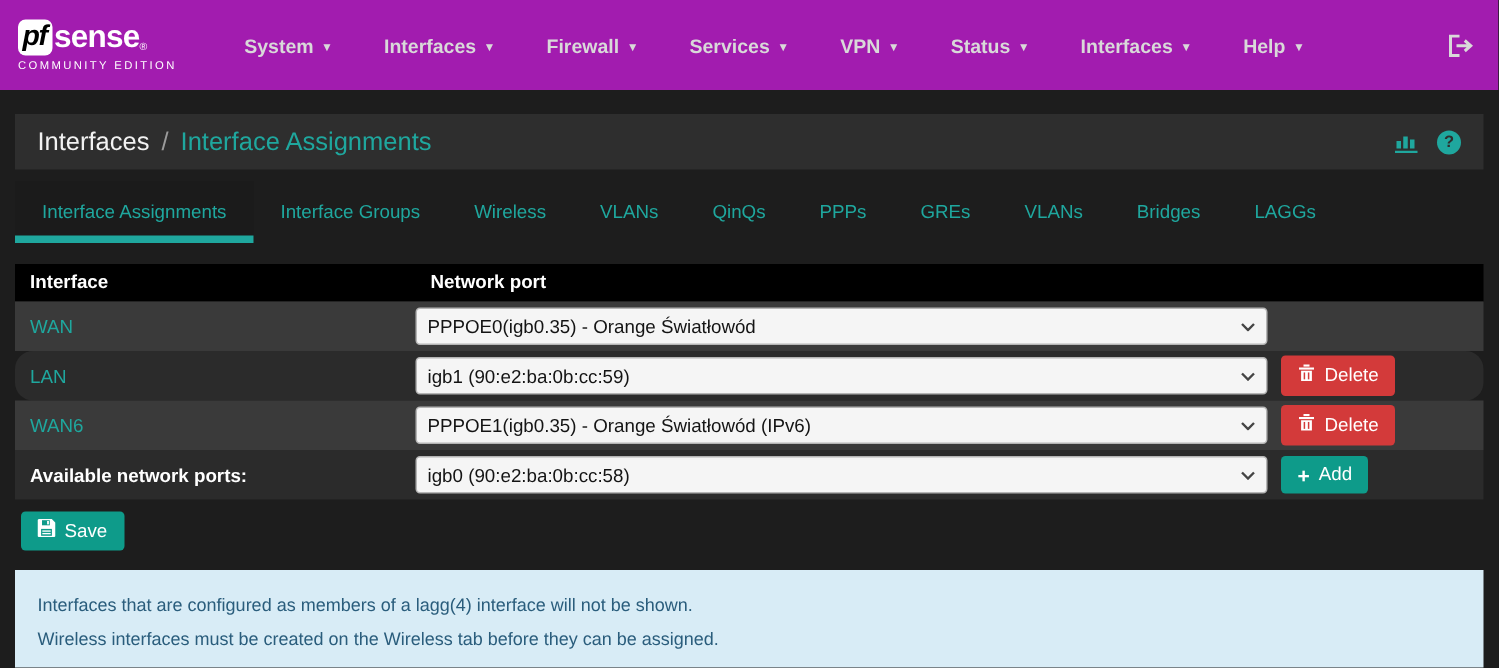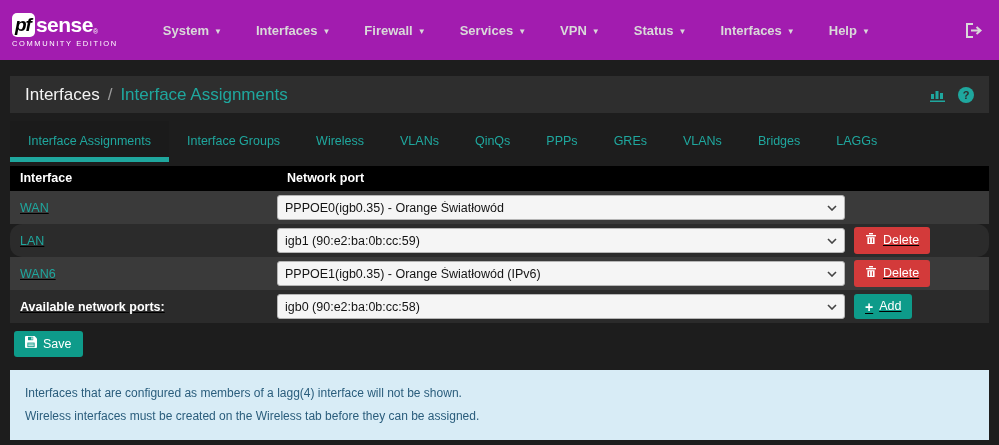--- a/index.html
+++ b/index.html
@@ -41,21 +41,21 @@
   .icon-btn{cursor:pointer;display:flex;align-items:center;}
   .help-circle{width:16px;height:16px;border-radius:50%;background:var(--teal);color:#2e2e2e;
                font-size:11px;font-weight:bold;display:flex;align-items:center;justify-content:center;}
 
   
   .tabs{display:flex;margin:8px 10px 0;align-items:stretch;}
   .tab{color:var(--teal);font-size:12.5px;padding:13px 18px 9px;cursor:pointer;border-bottom:5px solid transparent;white-space:nowrap;}
   .tab.active{background:#1b1b1b;border-bottom-color:var(--teal);}
 
   
-  .table{margin:4px 10px 0;text-decoration:underline;}
+  .table{margin:14px 10px 0;}
   .thead{display:grid;grid-template-columns:267px 1fr;background:#000;padding:5px 0 6px;}
   .th{color:#fff;font-size:12.5px;font-weight:bold;padding-left:10px;}
   .trow{display:grid;grid-template-columns:267px 1fr;align-items:center;min-height:33px;}
   .trow.odd{background:var(--row-odd);}
   .trow.even{background:var(--row-even);border-radius:12px;}
   .trow.plain{background:var(--row-even);}
   .if-link{color:var(--teal);font-size:12.5px;padding-left:10px;cursor:pointer;text-decoration:none;}
   .if-label{color:#fff;font-size:12.5px;font-weight:bold;padding-left:10px;}
   .port-cell{display:flex;align-items:center;}
   .sel-wrap{position:relative;width:568px;height:25px;}

